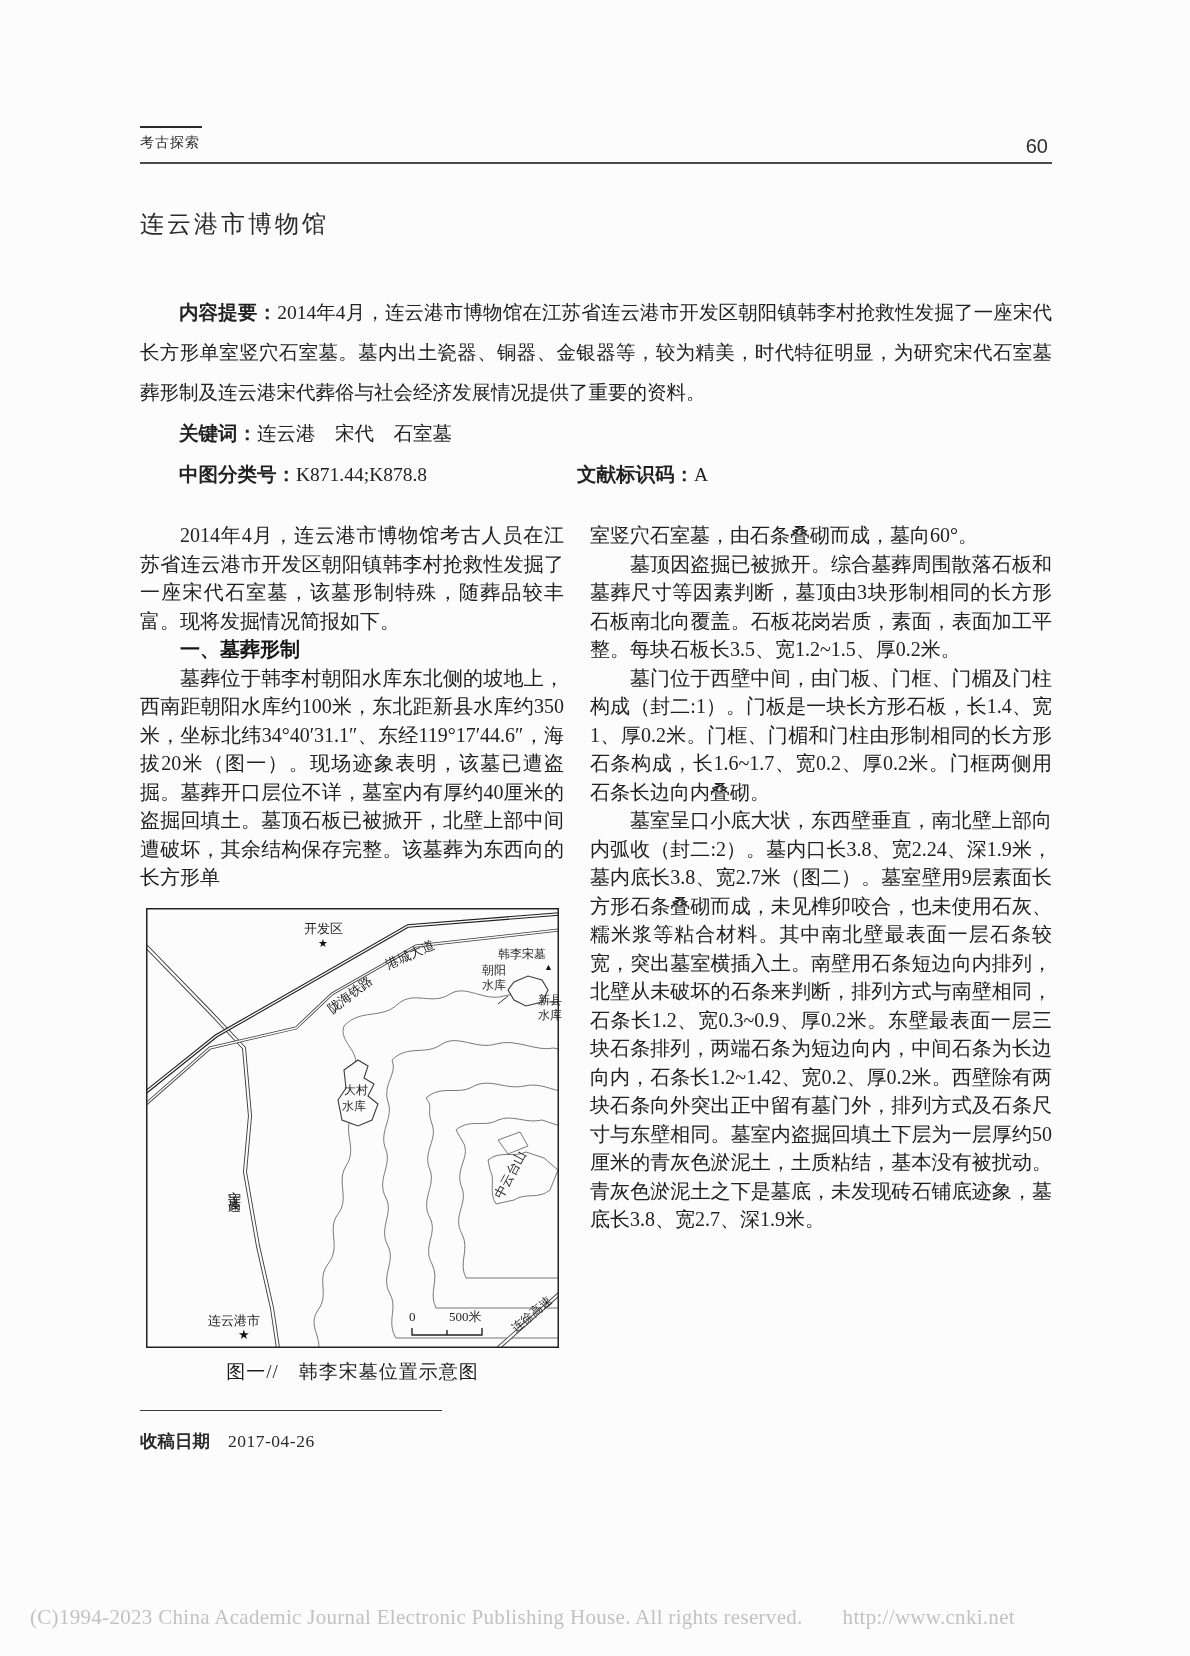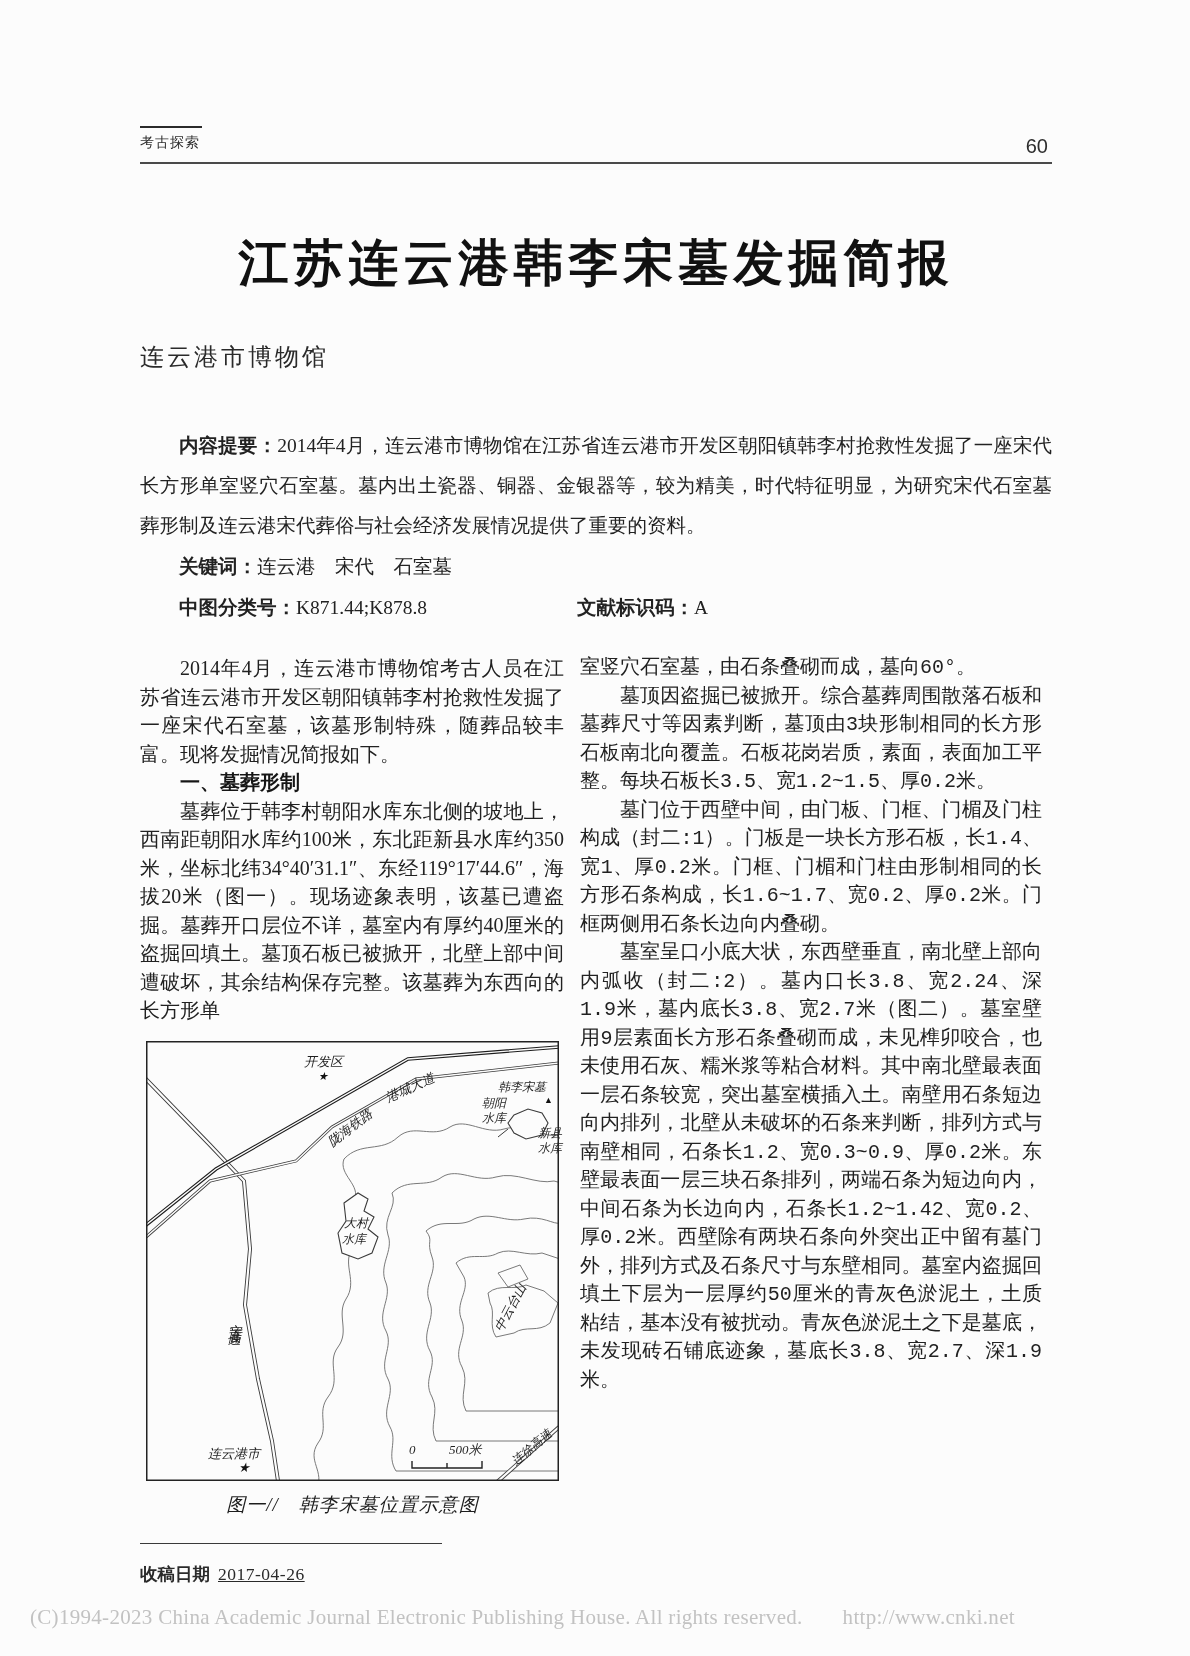--- a/index.html
+++ b/index.html
@@ -29,38 +29,38 @@
   
   .abstract{margin-top:52px;font-size:19.5px;line-height:40px;text-align:justify;color:#222;}
   .abstract p{margin:0;text-indent:2em;}
   .abstract b, .sub-heading, .fn-label{font-family:"Liberation Sans","DejaVu Sans",sans-serif;}
   .meta-line{margin-top:2px;}
   .doc-gap{display:inline-block;width:150px;}
   
   .columns{display:flex;margin-top:26px;}
   .col{font-size:20px;line-height:28.5px;text-align:justify;}
   .col.left{width:424px;}
-  .col.right{width:462px;margin-left:16px;font-family:Liberation Mono, monospace;}
+  .col.right{width:462px;margin-left:26px;}
   .col p{margin:0;}
   .col p.indent{text-indent:2em;}
   .sub-heading{font-weight:bold;text-indent:2em;margin:0;color:#151515;}
   
-  figure.map-figure{margin:16px 0 0 6px;padding:0;width:413px;font-style:italic;}
+  figure.map-figure{margin:16px 0 0 6px;padding:0;width:413px;}
   .map{position:relative;width:413px;height:440px;background:#fcfcfc;}
   .map svg{position:absolute;left:0;top:0;}
   .map-label{position:absolute;font-size:12px;color:#1f1f1f;white-space:nowrap;line-height:13px;}
   .lbl-rot{transform-origin:center;}
   .marker{position:absolute;color:#111;line-height:10px;}
   figcaption{margin-top:10px;text-align:center;font-size:19px;color:#1d1d1d;letter-spacing:1px;}
   
   .footnote{margin-top:24px;}
   .fn-rule{width:302px;height:1px;background:#3a3a3a;border:none;margin:0 0 16px 0;}
   .fn-text{font-size:17.5px;color:#2a2a2a;}
   .fn-label{font-weight:bold;}
-  .fn-date{margin-left:8px;letter-spacing:0.5px;text-decoration:underline;}
+  .fn-date{margin-left:18px;letter-spacing:0.5px;}
   
   .scan-footer{
     position:absolute;left:30px;bottom:26px;
     font-size:21px;color:#c2c2c2;letter-spacing:0.3px;
   }
   .scan-footer .url{margin-left:40px;}
   .v-label{writing-mode:vertical-rl;text-orientation:upright;letter-spacing:3px;font-size:13px;}
 </style>
 </head>
 <body>
@@ -70,21 +70,20 @@
 
     <div class="page-header">
       <div class="section-wrap">
         <div class="section-overline"></div>
         <span class="section-name">考古探索</span>
       </div>
       <span class="page-num">60</span>
     </div>
     <hr class="header-rule">
 
-    <h1 class="title">江苏连云港韩李宋墓发掘简报</h1>
     <div class="author">连云港市博物馆</div>
 
     <div class="abstract">
       <p><b>内容提要：</b><span>2014年4月，连云港市博物馆在江苏省连云港市开发区朝阳镇韩李村抢救性发掘了一座宋代长方形单室竖穴石室墓。墓内出土瓷器、铜器、金银器等，较为精美，时代特征明显，为研究宋代石室墓葬形制及连云港宋代葬俗与社会经济发展情况提供了重要的资料。</span></p>
       <p class="meta-line"><b>关键词：</b><span>连云港　宋代　石室墓</span></p>
       <p class="meta-line"><b>中图分类号：</b><span>K871.44;K878.8</span><span class="doc-gap"></span><b>文献标识码：</b><span>A</span></p>
     </div>
 
     <div class="columns">
 

